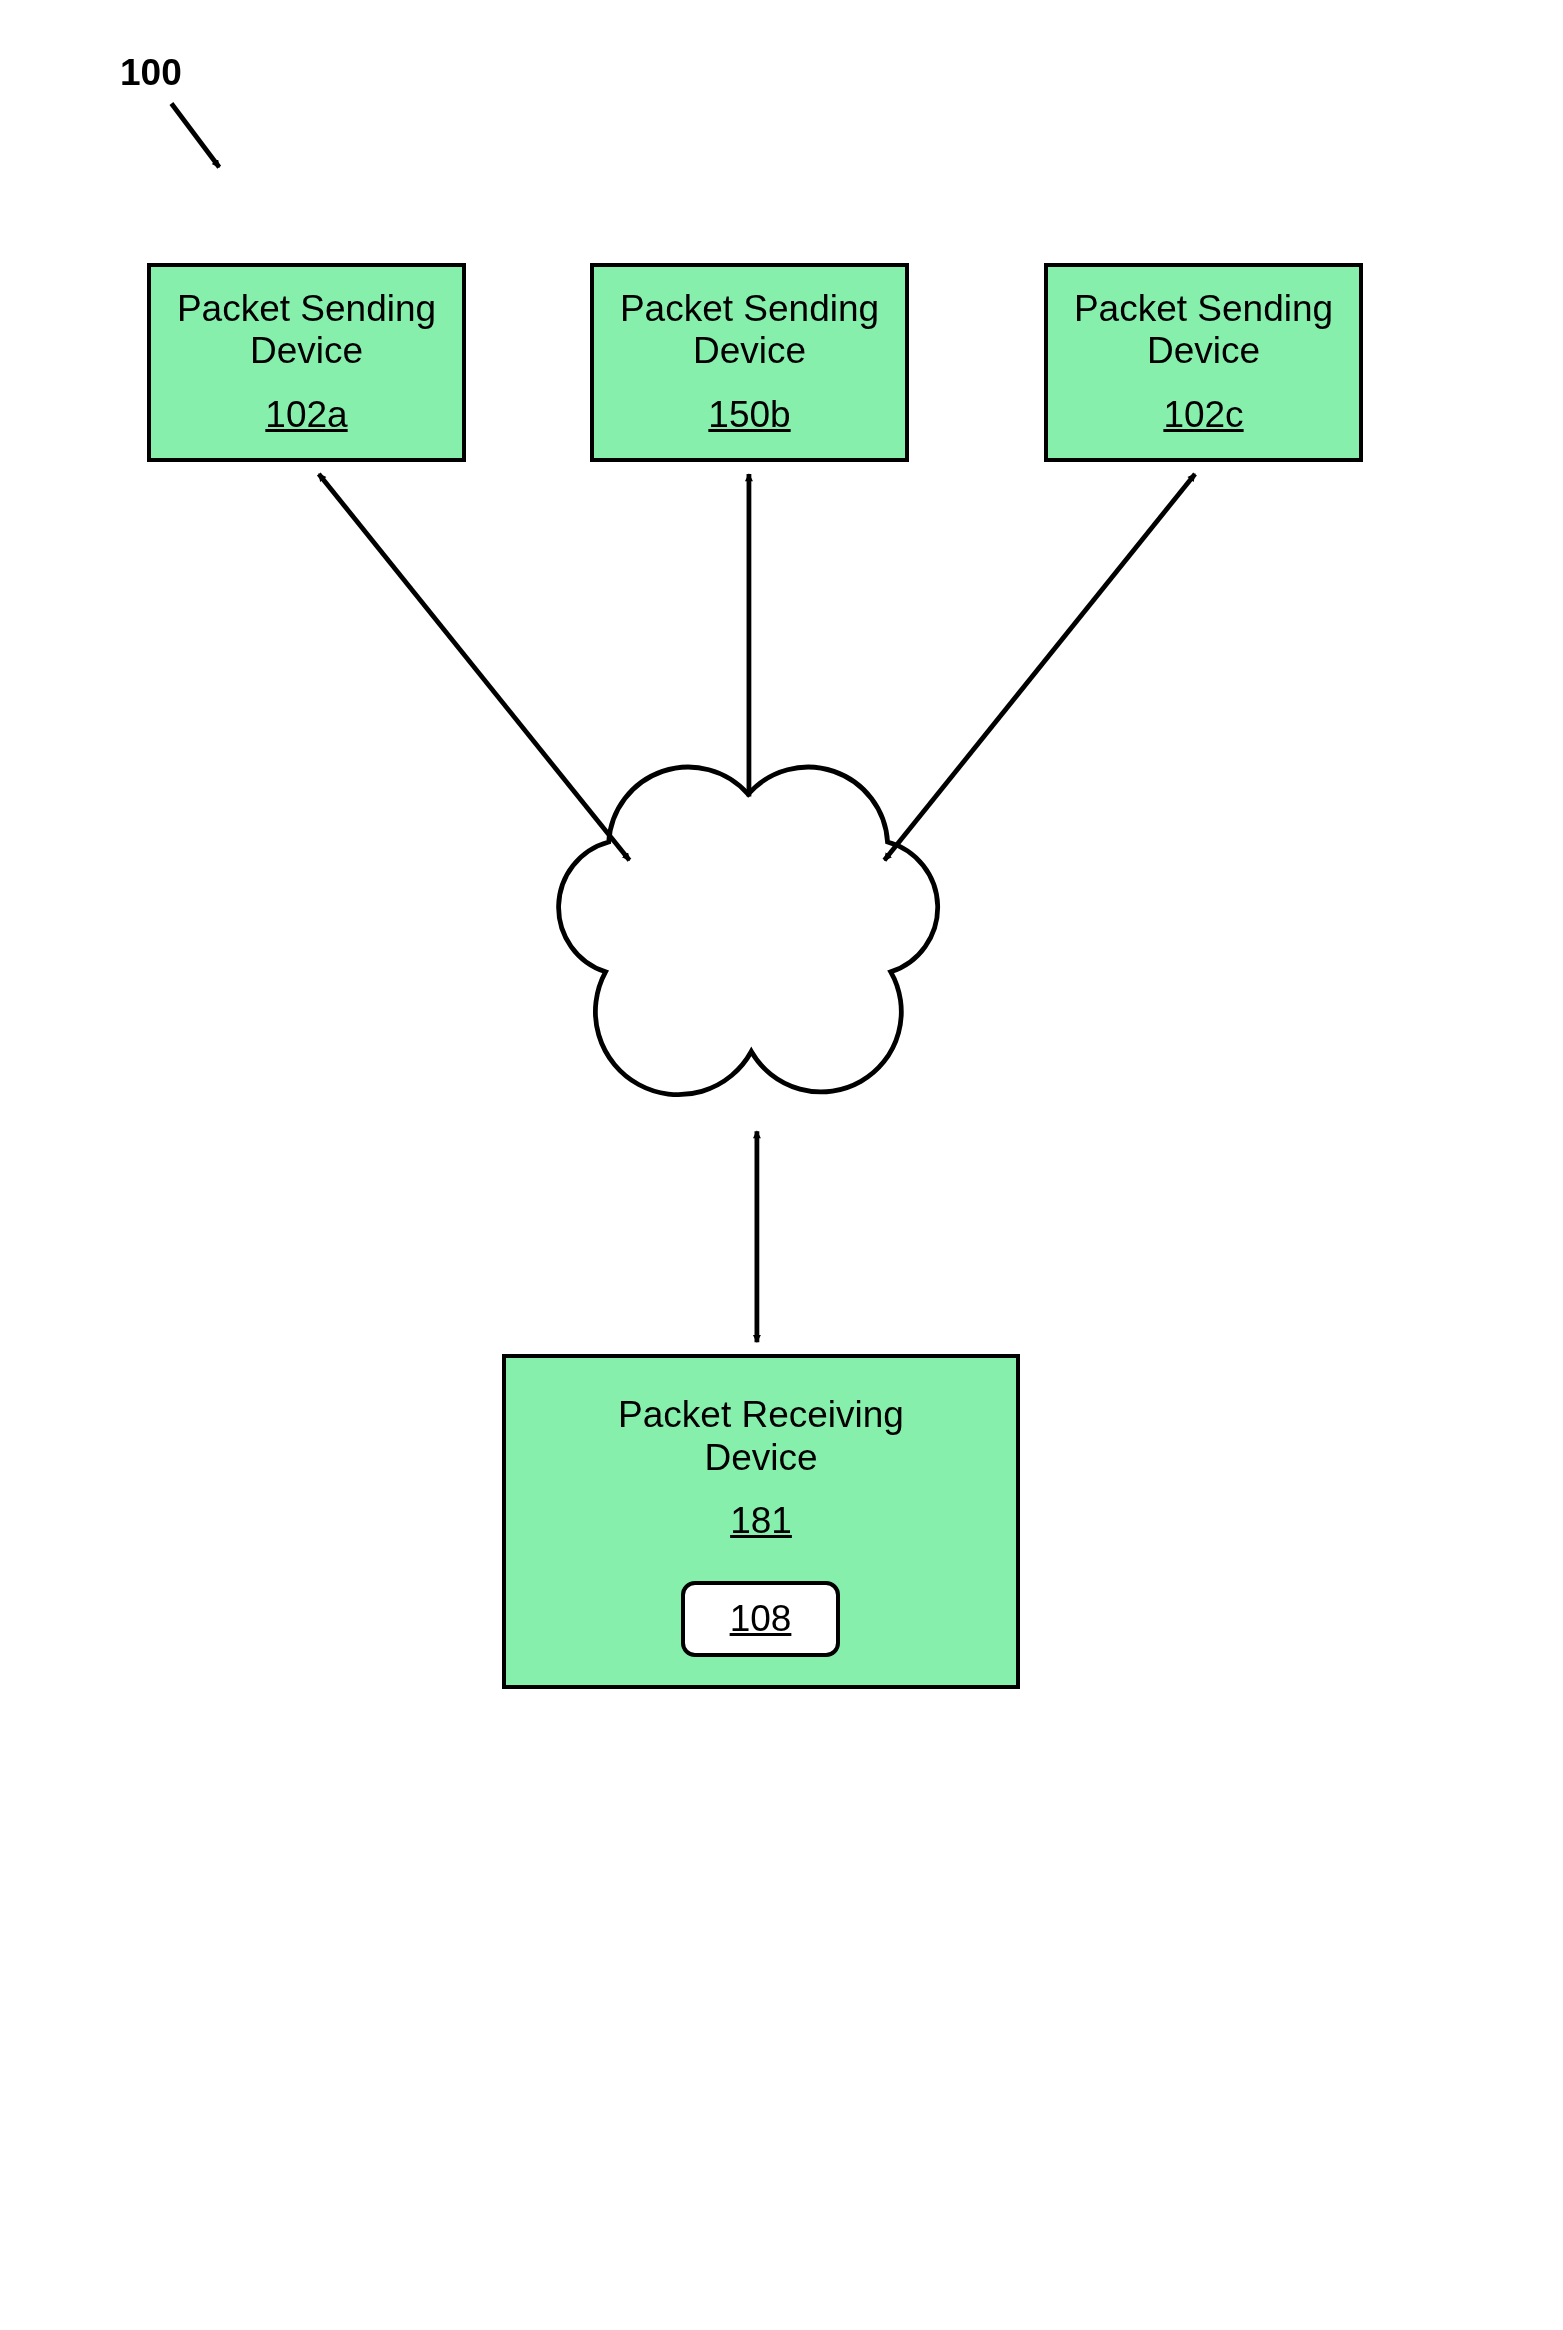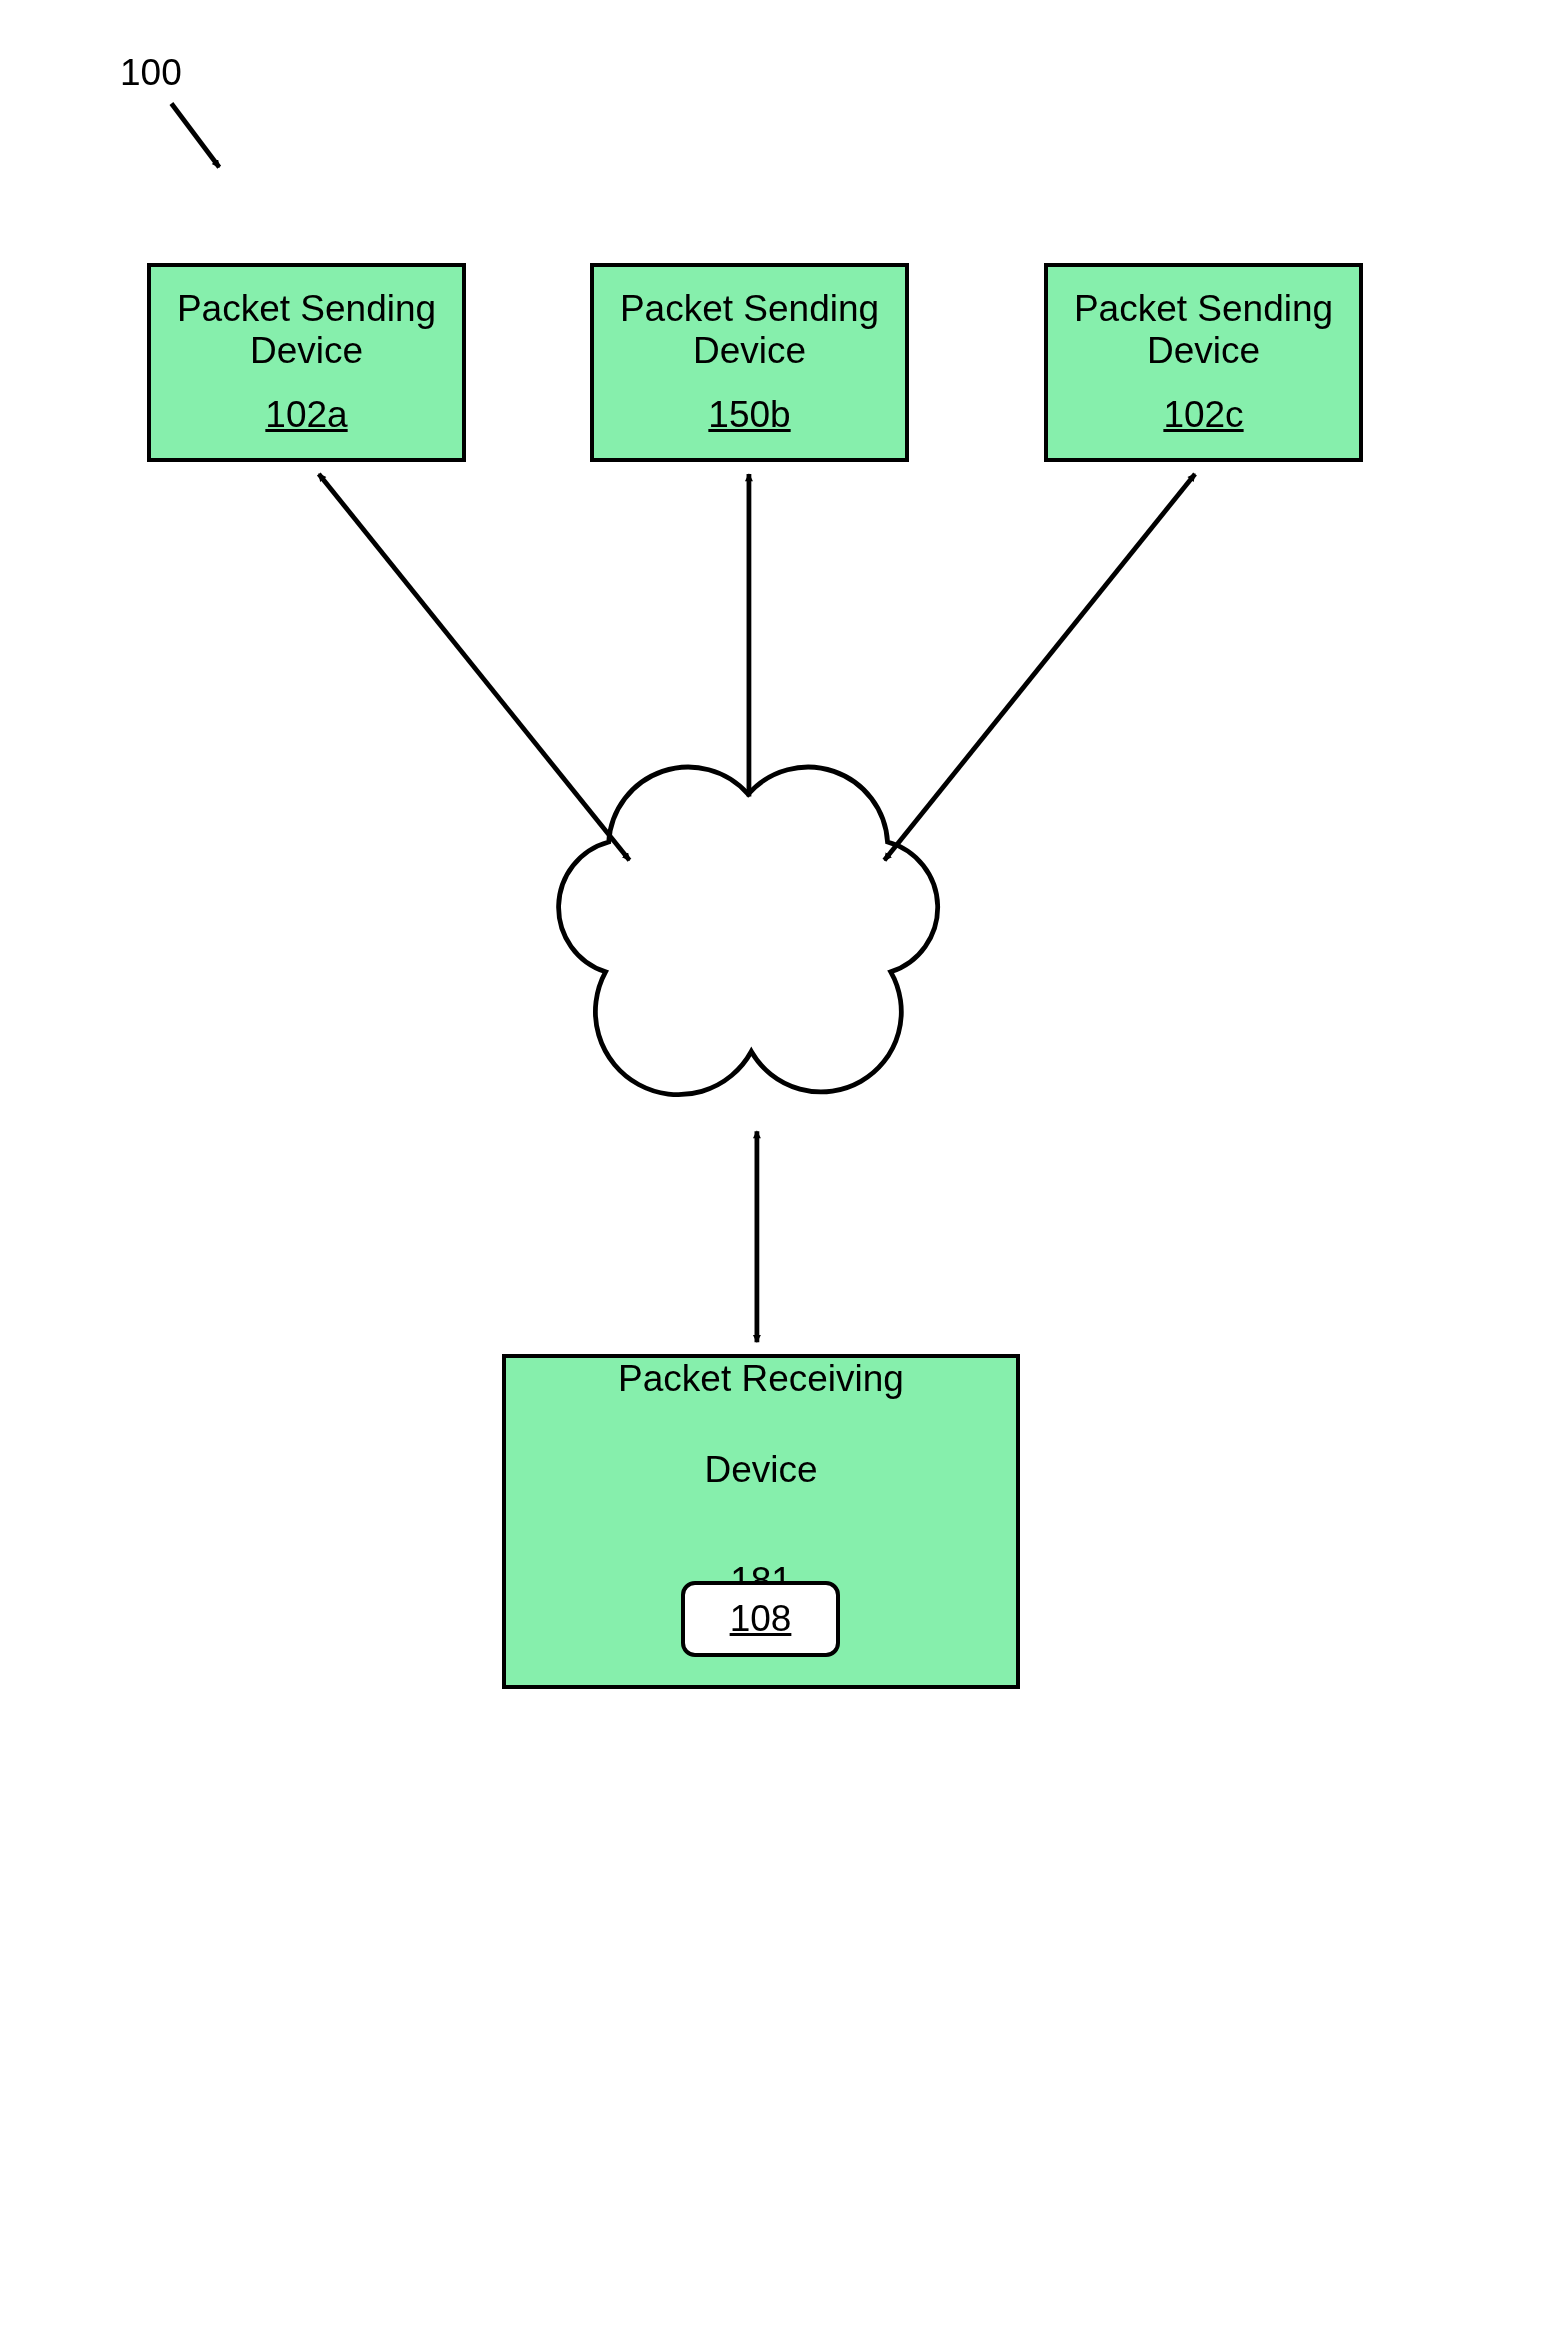--- a/index.html
+++ b/index.html
@@ -55,20 +55,21 @@
     text-decoration: underline;
   }
   .fig-label {
     position: absolute;
     font-size: 72px;
     letter-spacing: 1.6px;
   }
   .ref-label {
     position: absolute;
     font-size: 37px;
+    font-weight: bold;
   }
   svg.overlay {
     position: absolute;
     left: 0; top: 0;
     width: 1564px;
     height: 2330px;
     pointer-events: none;
   }
   .cloud-text {
     position: absolute;
@@ -108,21 +109,21 @@
     <div class="line1">Packet Sending</div>
     <div class="line2">Device</div>
     <div class="ref">102c</div>
   </div>
 
   <div class="cloud-text" style="left:637px; top:948px;">
     <div class="title">Network</div>
     <div class="ref">104</div>
   </div>
 
-  <div class="box" style="left:502px; top:1354px; width:518px; height:335px; justify-content:flex-start; gap:48px;">
+  <div class="box" style="left:502px; top:1354px; width:518px; height:335px; justify-content:flex-start; padding-top:36px;">
     <div class="line1">Packet Receiving</div>
     <div class="line2">Device</div>
     <div class="ref">181</div>
   </div>
 
   <div class="inner-box" style="left:681px; top:1581px; width:159px; height:76px;border-radius:14px;">
     <div class="ref">108</div>
   </div>
 
 

